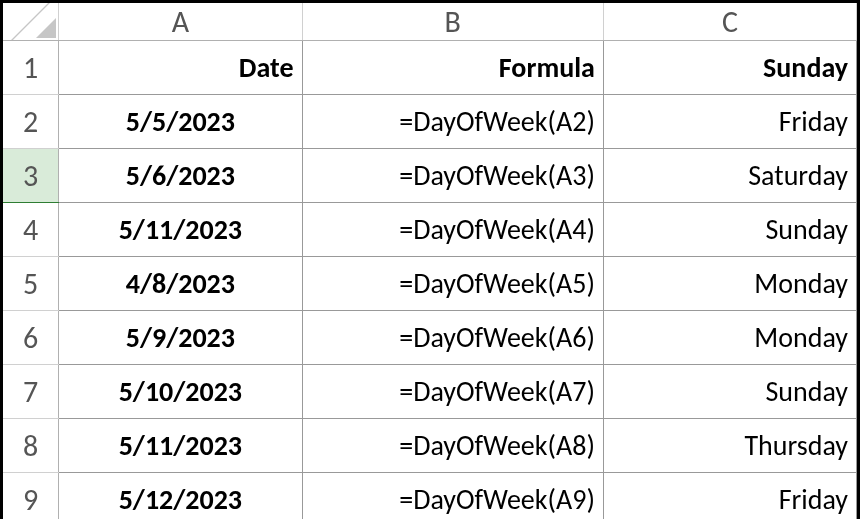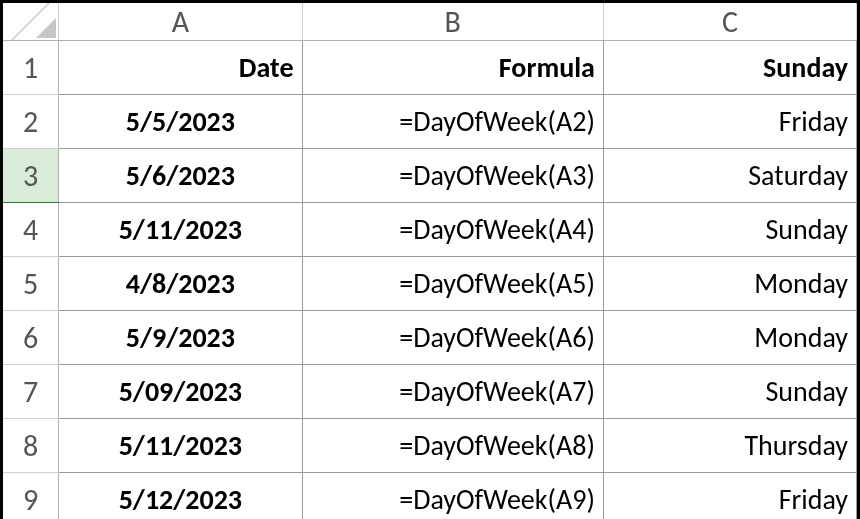--- a/index.html
+++ b/index.html
@@ -141,21 +141,21 @@
 
     <tr>
       <th class="row-header">6</th>
       <td class="cell date col-A">5/9/2023</td>
       <td class="cell formula col-B">=DayOfWeek(A6)</td>
       <td class="cell result col-C">Monday</td>
     </tr>
 
     <tr>
       <th class="row-header">7</th>
-      <td class="cell date col-A">5/09/2023</td>
+      <td class="cell date col-A">5/10/2023</td>
       <td class="cell formula col-B">=DayOfWeek(A7)</td>
       <td class="cell result col-C">Sunday</td>
     </tr>
 
     <tr>
       <th class="row-header">8</th>
       <td class="cell date col-A">5/11/2023</td>
       <td class="cell formula col-B">=DayOfWeek(A8)</td>
       <td class="cell result col-C">Thursday</td>
     </tr>

